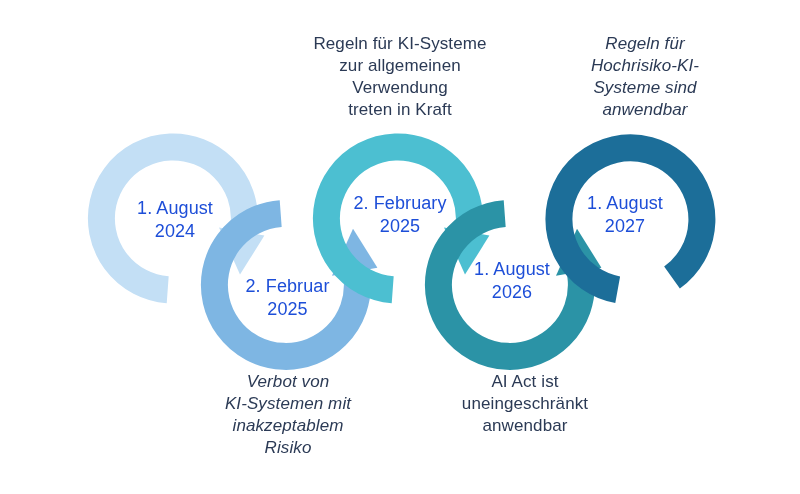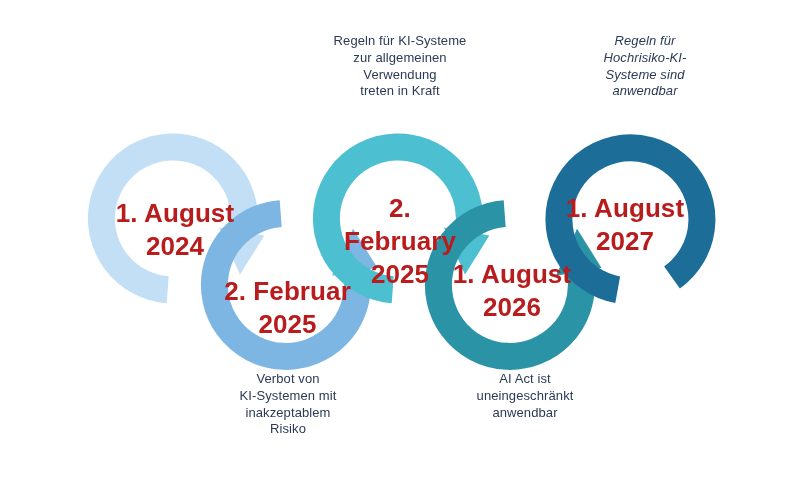--- a/index.html
+++ b/index.html
@@ -30,36 +30,35 @@
     left: 0;
     top: 0;
     width: 800px;
     height: 494px;
     pointer-events: none;
   }
   .caption {
     position: absolute;
     text-align: center;
     color: #2b3a55;
-    font-size: 13px;
+    font-size: 17px;
     line-height: 1.29;
     letter-spacing: 0.1px;
     white-space: pre-line;
     pointer-events: auto;
   }
   .date-label {
     position: absolute;
     text-align: center;
-    color: #b91c1c;
-    font-size: 26px;
+    color: #1d4ed8;
+    font-size: 18px;
     line-height: 1.27;
     letter-spacing: 0.1px;
     white-space: pre-line;
     pointer-events: auto;
-    font-weight: bold;
   }
 </style>
 </head>
 <body>
 
 <div id="canvas" style="background: rgb(255, 255, 255);">
 
   <svg id="flow-svg" viewBox="0 0 800 494">
 
     <g>
@@ -89,21 +88,21 @@
     <g>
       <path fill="none" stroke-linecap="butt" stroke-width="27" stroke="#1c6e99" d="M 617.7 289.7
                A 71.5 71.5 0 1 1 672.0 277.5"></path>
     </g>
 
   </svg>
 
   <div class="layer-text">
 
 
-    <div class="caption" style="left:188px; top:371px; width:200px;">Verbot von
+    <div class="caption" style="left:188px; top:371px; width:200px;font-style:italic;">Verbot von
 KI-Systemen mit
 inakzeptablem
 Risiko</div>
 
     <div class="caption" style="left:290px; top:33px; width:220px;">Regeln für KI-Systeme
 zur allgemeinen
 Verwendung
 treten in Kraft</div>
 
     <div class="caption" style="left:425px; top:371px; width:200px;">AI Act ist

